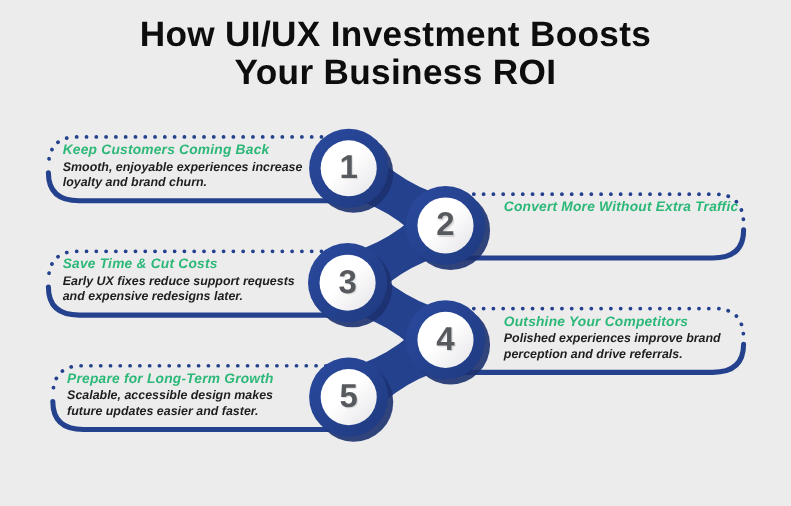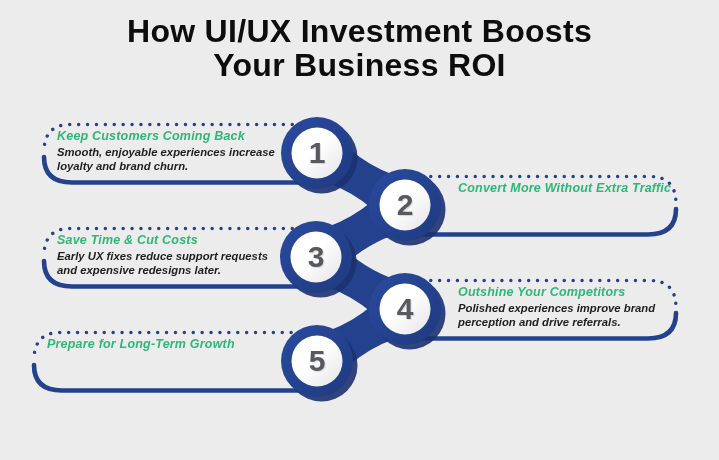--- a/index.html
+++ b/index.html
@@ -77,21 +77,21 @@
     font-size: 30px;
     font-weight: 700;
     color: #56595E;
     text-shadow: 1px 1px 1px rgba(0,0,0,0.15);
   }
   
   .pos-1 { left: 38px;  top: 120px; }
   .pos-2 { left: 404px; top: 172px; }
   .pos-3 { left: 38px;  top: 224px; }
   .pos-4 { left: 404px; top: 276px; }
-  .pos-5 { left: 28px;  top: 328px; }
+  .pos-5 { left: 42px;  top: 328px; }
   .numpos-1 { left: 291px; top: 127px; }
   .numpos-2 { left: 379px; top: 179px; }
   .numpos-3 { left: 290px; top: 231px; }
   .numpos-4 { left: 379px; top: 283px; }
   .numpos-5 { left: 291px; top: 335px; }
 </style>
 </head>
 <body>
 
 <div class="stage">
@@ -145,20 +145,22 @@
     </div>
   </div>
 
   <div class="card left pos-5">
     <svg class="border" viewBox="0 0 282 67">
       <path d="M 281 4.5 L 32 4.5 Q 6 4.5 6 32" fill="none" stroke="currentColor" stroke-width="3.4" stroke-dasharray="0.1 8.8" stroke-linecap="round"></path>
       <path d="M 6 37 Q 6 62.5 34 62.5 L 281 62.5" fill="none" stroke="currentColor" stroke-width="4.6" stroke-linecap="round"></path>
     </svg>
     <div class="card-text">
       <div class="card-heading">Prepare for Long-Term Growth</div>
+      <div class="card-body">Scalable, accessible design makes
+future updates easier and faster.</div>
     </div>
   </div>
 
   <svg id="chain" viewBox="0 0 719 460">
       <defs>
         <linearGradient id="wg" x1="0" y1="0" x2="1" y2="1">
           <stop offset="45%" stop-color="#ffffff"></stop>
           <stop offset="85%" stop-color="#ebebee"></stop>
           <stop offset="100%" stop-color="#dfdfe3"></stop>
         </linearGradient>

